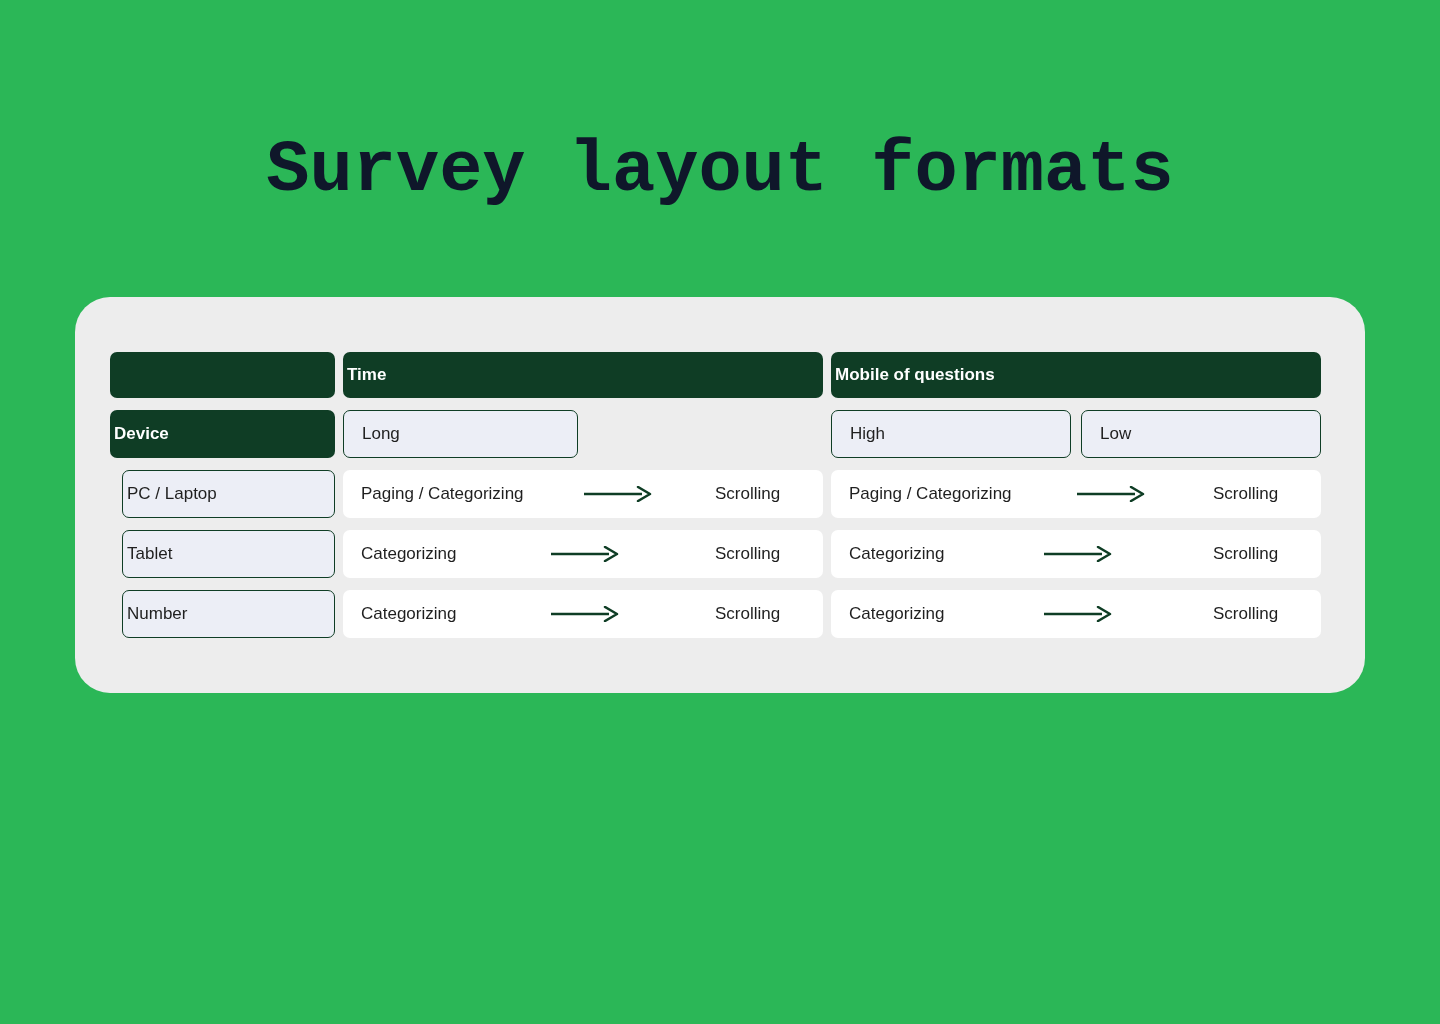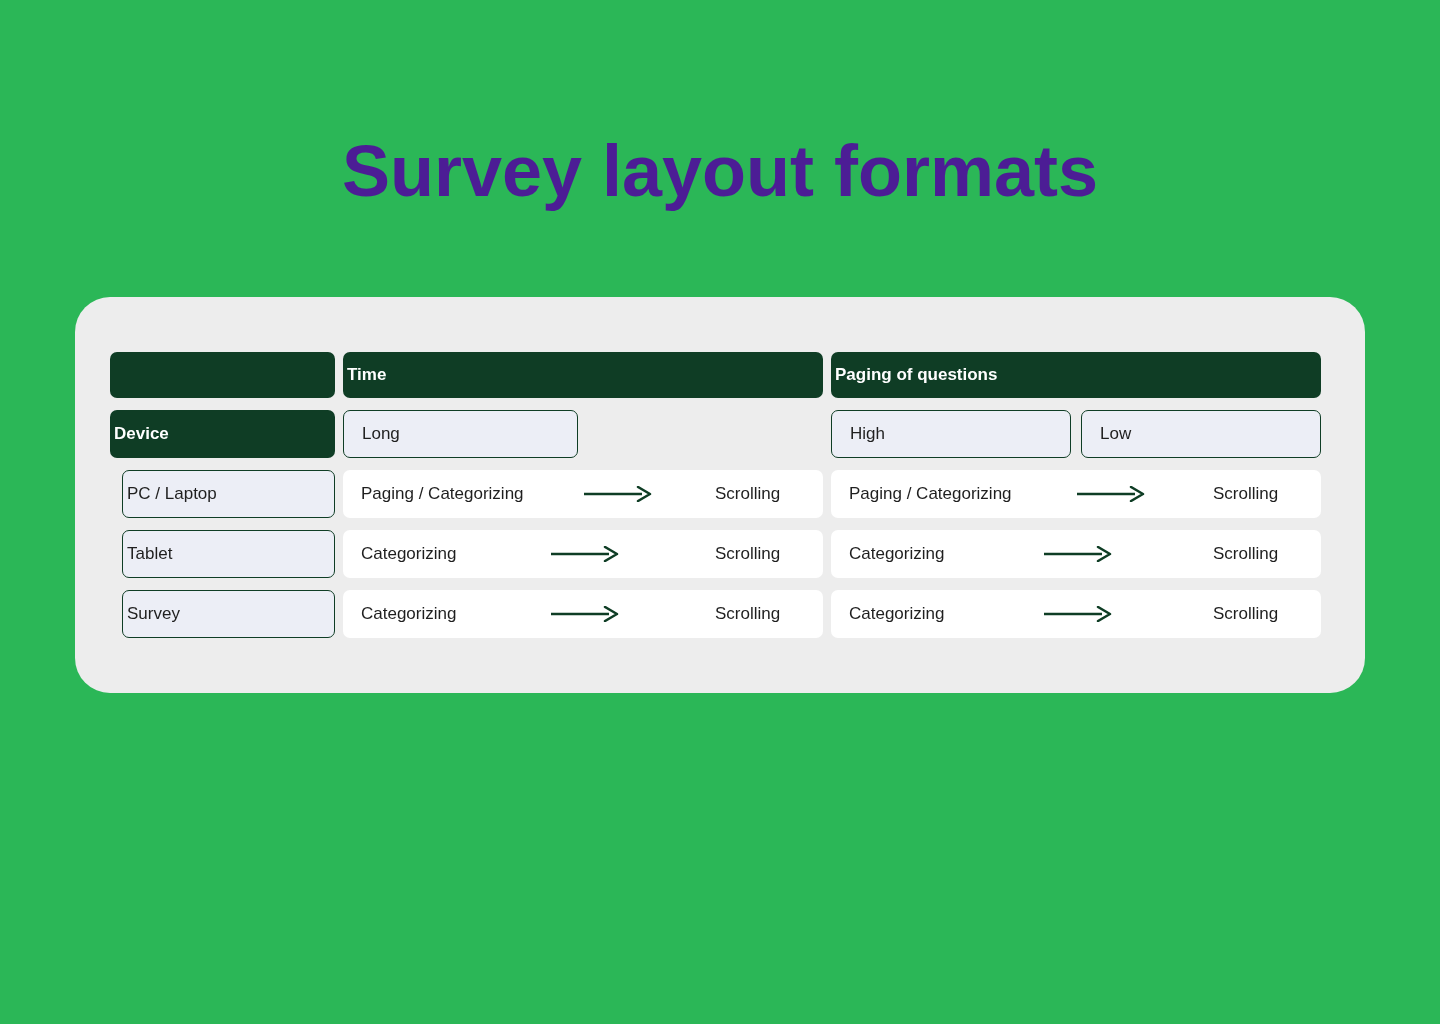--- a/index.html
+++ b/index.html
@@ -5,23 +5,23 @@
     * { margin: 0; padding: 0; box-sizing: border-box; }
     body {
       width: 1440px;
       height: 1024px;
       background: #2bb757;
       font-family: -apple-system, BlinkMacSystemFont, 'Segoe UI', Arial, sans-serif;
       padding: 0;
       overflow: hidden;
     }
     .title {
-      color: #4c1d95;
+      color: #0f172a;
       text-align: center;
-      font-family: Liberation Sans, sans-serif;
+      font-family: Liberation Mono, monospace;
       font-size: 72px;
       font-weight: 700;
       margin-top: 130px;
       margin-bottom: 85px;
     }
     .card {
       background: #ededed;
       border-radius: 35px;
       margin: 0 75px;
       padding: 55px 35px 55px 35px;
@@ -102,21 +102,21 @@
 </head>
 <body>
 
 <h1 class="title">Survey layout formats</h1>
 
 <div class="card">
   <div class="grid">
 
     <div class="empty-dark"></div>
     <div class="cell dark">Time</div>
-    <div class="cell dark">Paging of questions</div>
+    <div class="cell dark">Mobile of questions</div>
 
     <div class="cell dark">Device</div>
     <div class="sub-grid">
       <div class="sub-cell sub-header">Long</div>
     </div>
     <div class="sub-grid">
       <div class="sub-cell sub-header">High</div>
       <div class="sub-cell sub-header">Low</div>
     </div>
 
@@ -157,21 +157,21 @@
       <span class="value-left">Categorizing</span>
       <span class="arrow">
         <svg width="70" height="16" viewBox="0 0 70 16">
             <line x1="0" y1="8" x2="58" y2="8" stroke="#0f3d25" stroke-width="2.5"></line>
             <polyline points="54,1 66,8 54,15" fill="none" stroke="#0f3d25" stroke-width="2.5" stroke-linecap="round" stroke-linejoin="round"></polyline>
           </svg>
       </span>
       <span class="value-right">Scrolling</span>
     </div>
 
-    <div class="cell device-cell">Survey</div>
+    <div class="cell device-cell">Number</div>
     <div class="value-row">
       <span class="value-left">Categorizing</span>
       <span class="arrow">
         <svg width="70" height="16" viewBox="0 0 70 16">
             <line x1="0" y1="8" x2="58" y2="8" stroke="#0f3d25" stroke-width="2.5"></line>
             <polyline points="54,1 66,8 54,15" fill="none" stroke="#0f3d25" stroke-width="2.5" stroke-linecap="round" stroke-linejoin="round"></polyline>
           </svg>
       </span>
       <span class="value-right">Scrolling</span>
     </div>

